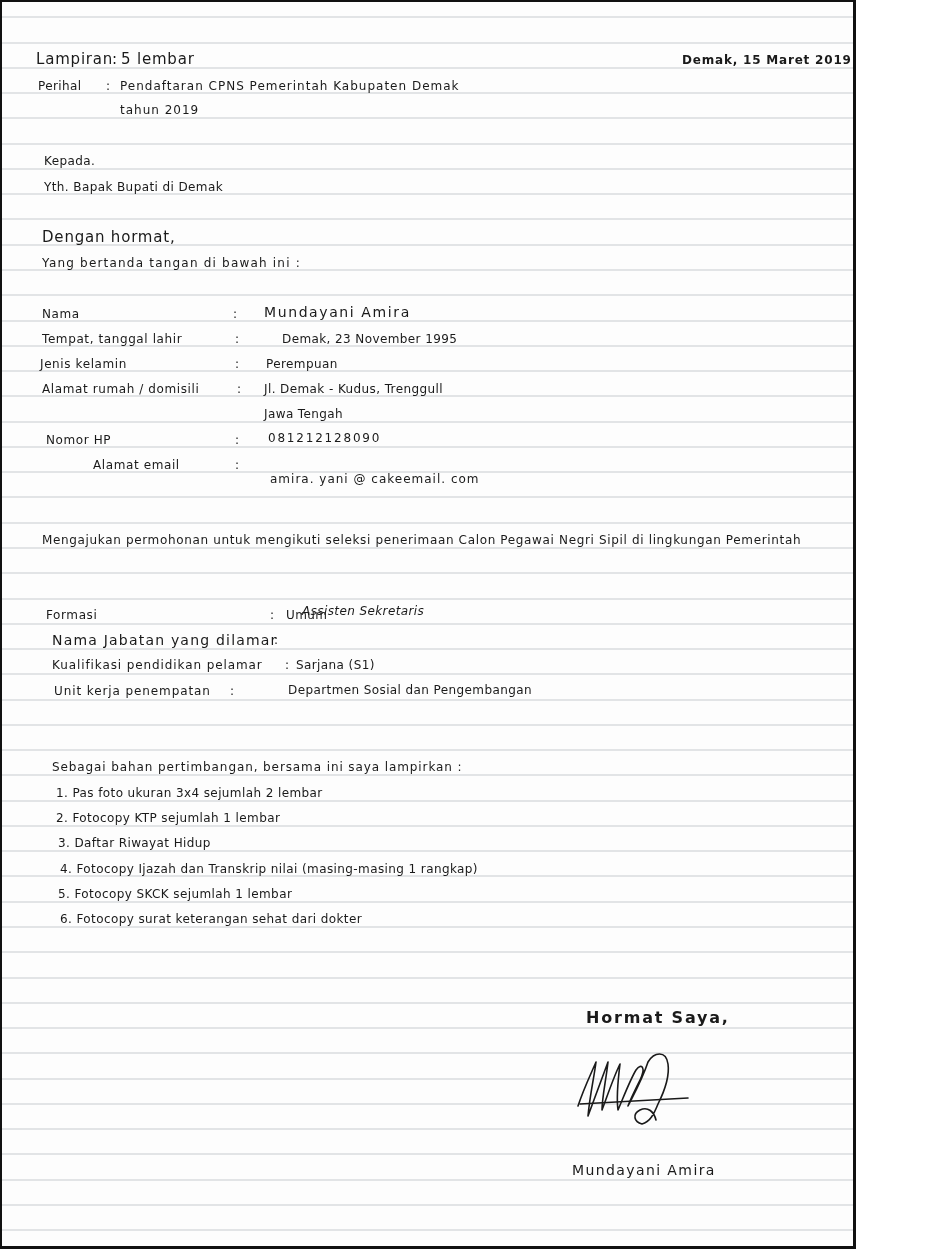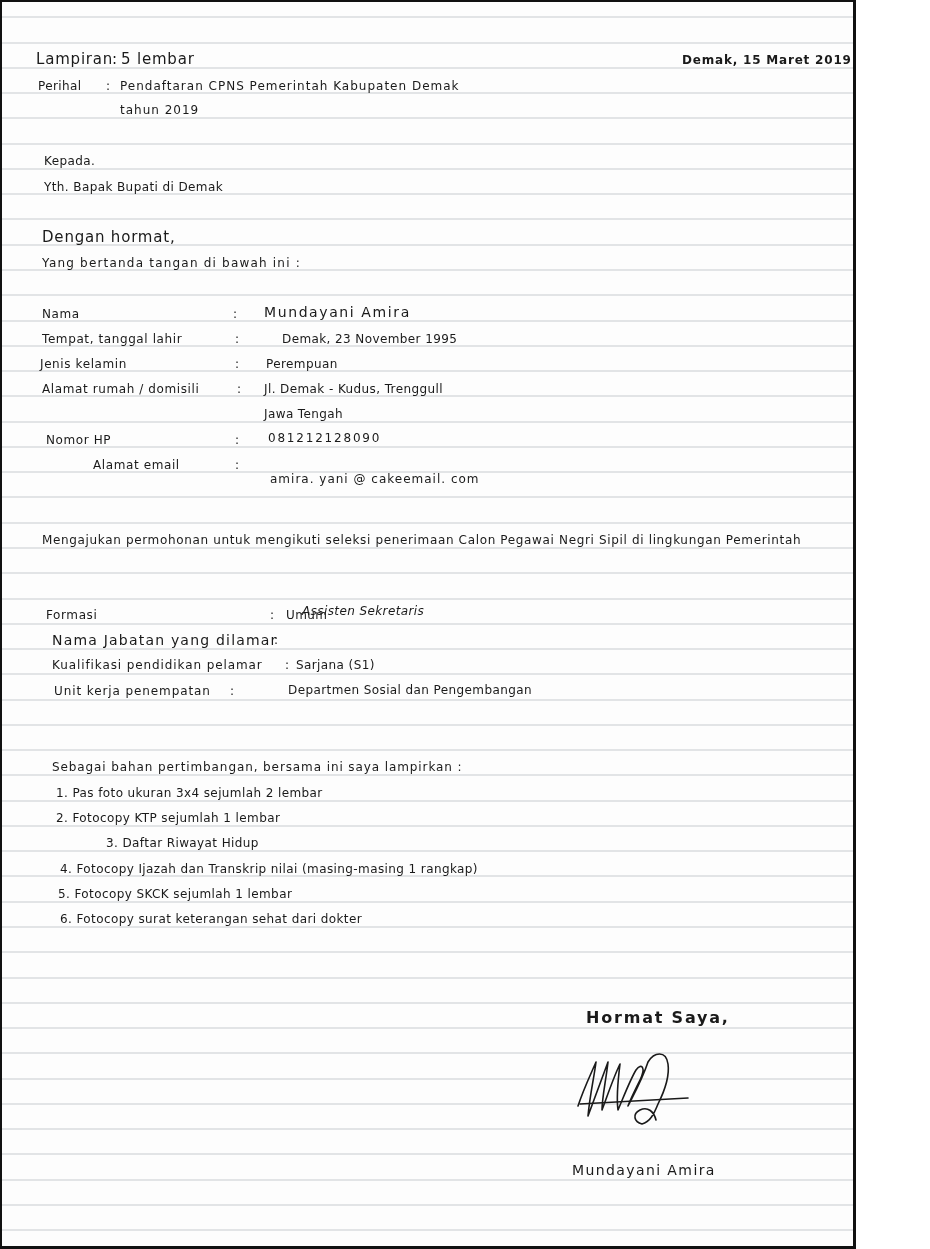--- a/index.html
+++ b/index.html
@@ -108,21 +108,21 @@
 
     <span class="t" style="left:52px; top:681px; letter-spacing:0.9px;">Unit kerja penempatan</span>
     <span class="t" style="left:228px; top:681px;">:</span>
     <span class="t sm" style="left:286px; top:680px;">Departmen Sosial dan Pengembangan</span>
   </div>
 
   <span class="t" style="left:50px; top:757px; letter-spacing:0.9px;">Sebagai bahan pertimbangan, bersama ini saya lampirkan :</span>
   <ol style="margin:0; padding:0; list-style:none;">
     <li class="t sm" style="left:54px; top:783px;">1. Pas foto ukuran 3x4 sejumlah 2 lembar</li>
     <li class="t sm" style="left:54px; top:808px;">2. Fotocopy KTP sejumlah 1 lembar</li>
-    <li class="t sm" style="left:56px; top:833px;margin-left:48px;">3. Daftar Riwayat Hidup</li>
+    <li class="t sm" style="left:56px; top:833px;">3. Daftar Riwayat Hidup</li>
     <li class="t sm" style="left:58px; top:859px;">4. Fotocopy Ijazah dan Transkrip nilai (masing-masing 1 rangkap)</li>
     <li class="t sm" style="left:56px; top:884px;">5. Fotocopy SKCK sejumlah 1 lembar</li>
     <li class="t sm" style="left:58px; top:909px;">6. Fotocopy surat keterangan sehat dari dokter</li>
   </ol>
 
   <span class="t lg" style="left:584px; top:1008px; font-size:16px; letter-spacing:1.8px;font-weight:bold;">Hormat Saya,</span>
 
   <svg class="sig" viewBox="0 0 120 80" fill="none" stroke="#1a1a1a" stroke-width="1.6" stroke-linecap="round" stroke-linejoin="round">
     <path d="M4,58 C10,40 16,28 22,14 C20,30 16,46 14,68 C20,52 28,30 34,14 C32,32 28,50 28,62 C34,46 40,28 46,16 C44,32 42,48 44,62 C50,48 56,32 62,22 C68,14 72,20 66,32 C60,44 56,52 54,58 C60,46 68,32 74,14 C80,4 92,2 94,16 C96,30 90,44 84,56 C80,66 76,74 68,76 C60,74 58,66 66,62 C74,58 80,64 82,72"></path>
     <path d="M6,56 L114,50"></path>

